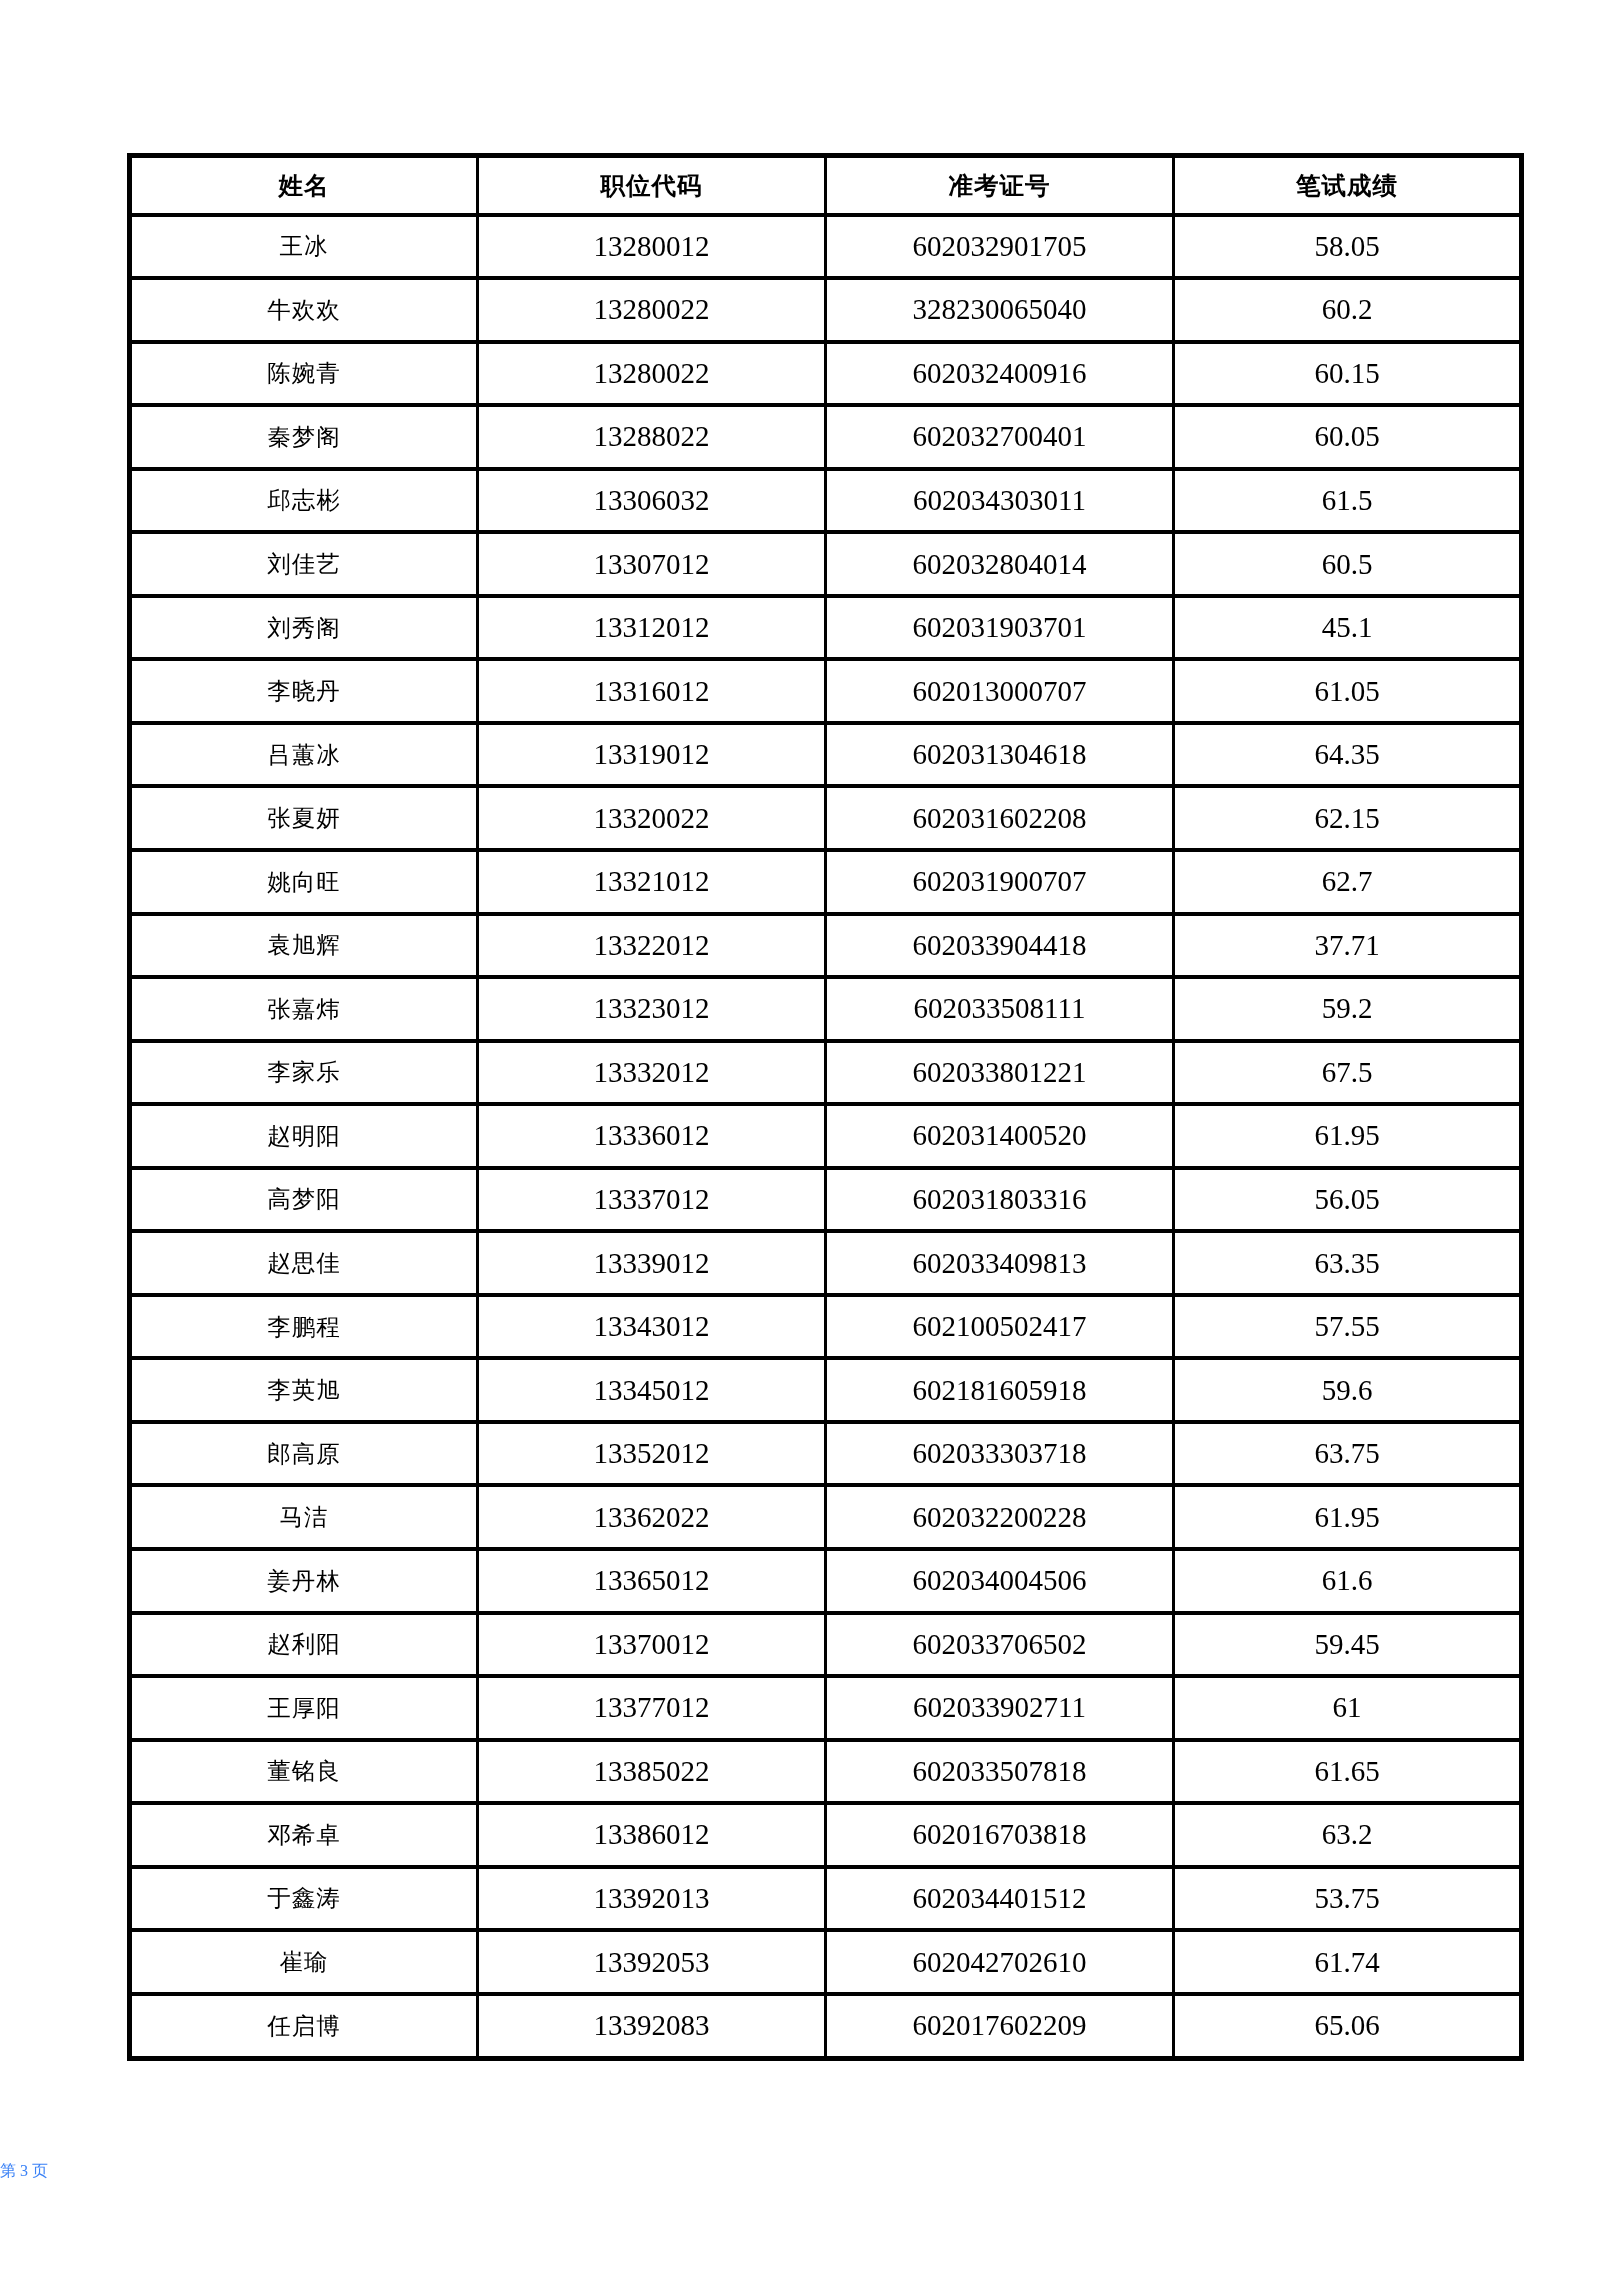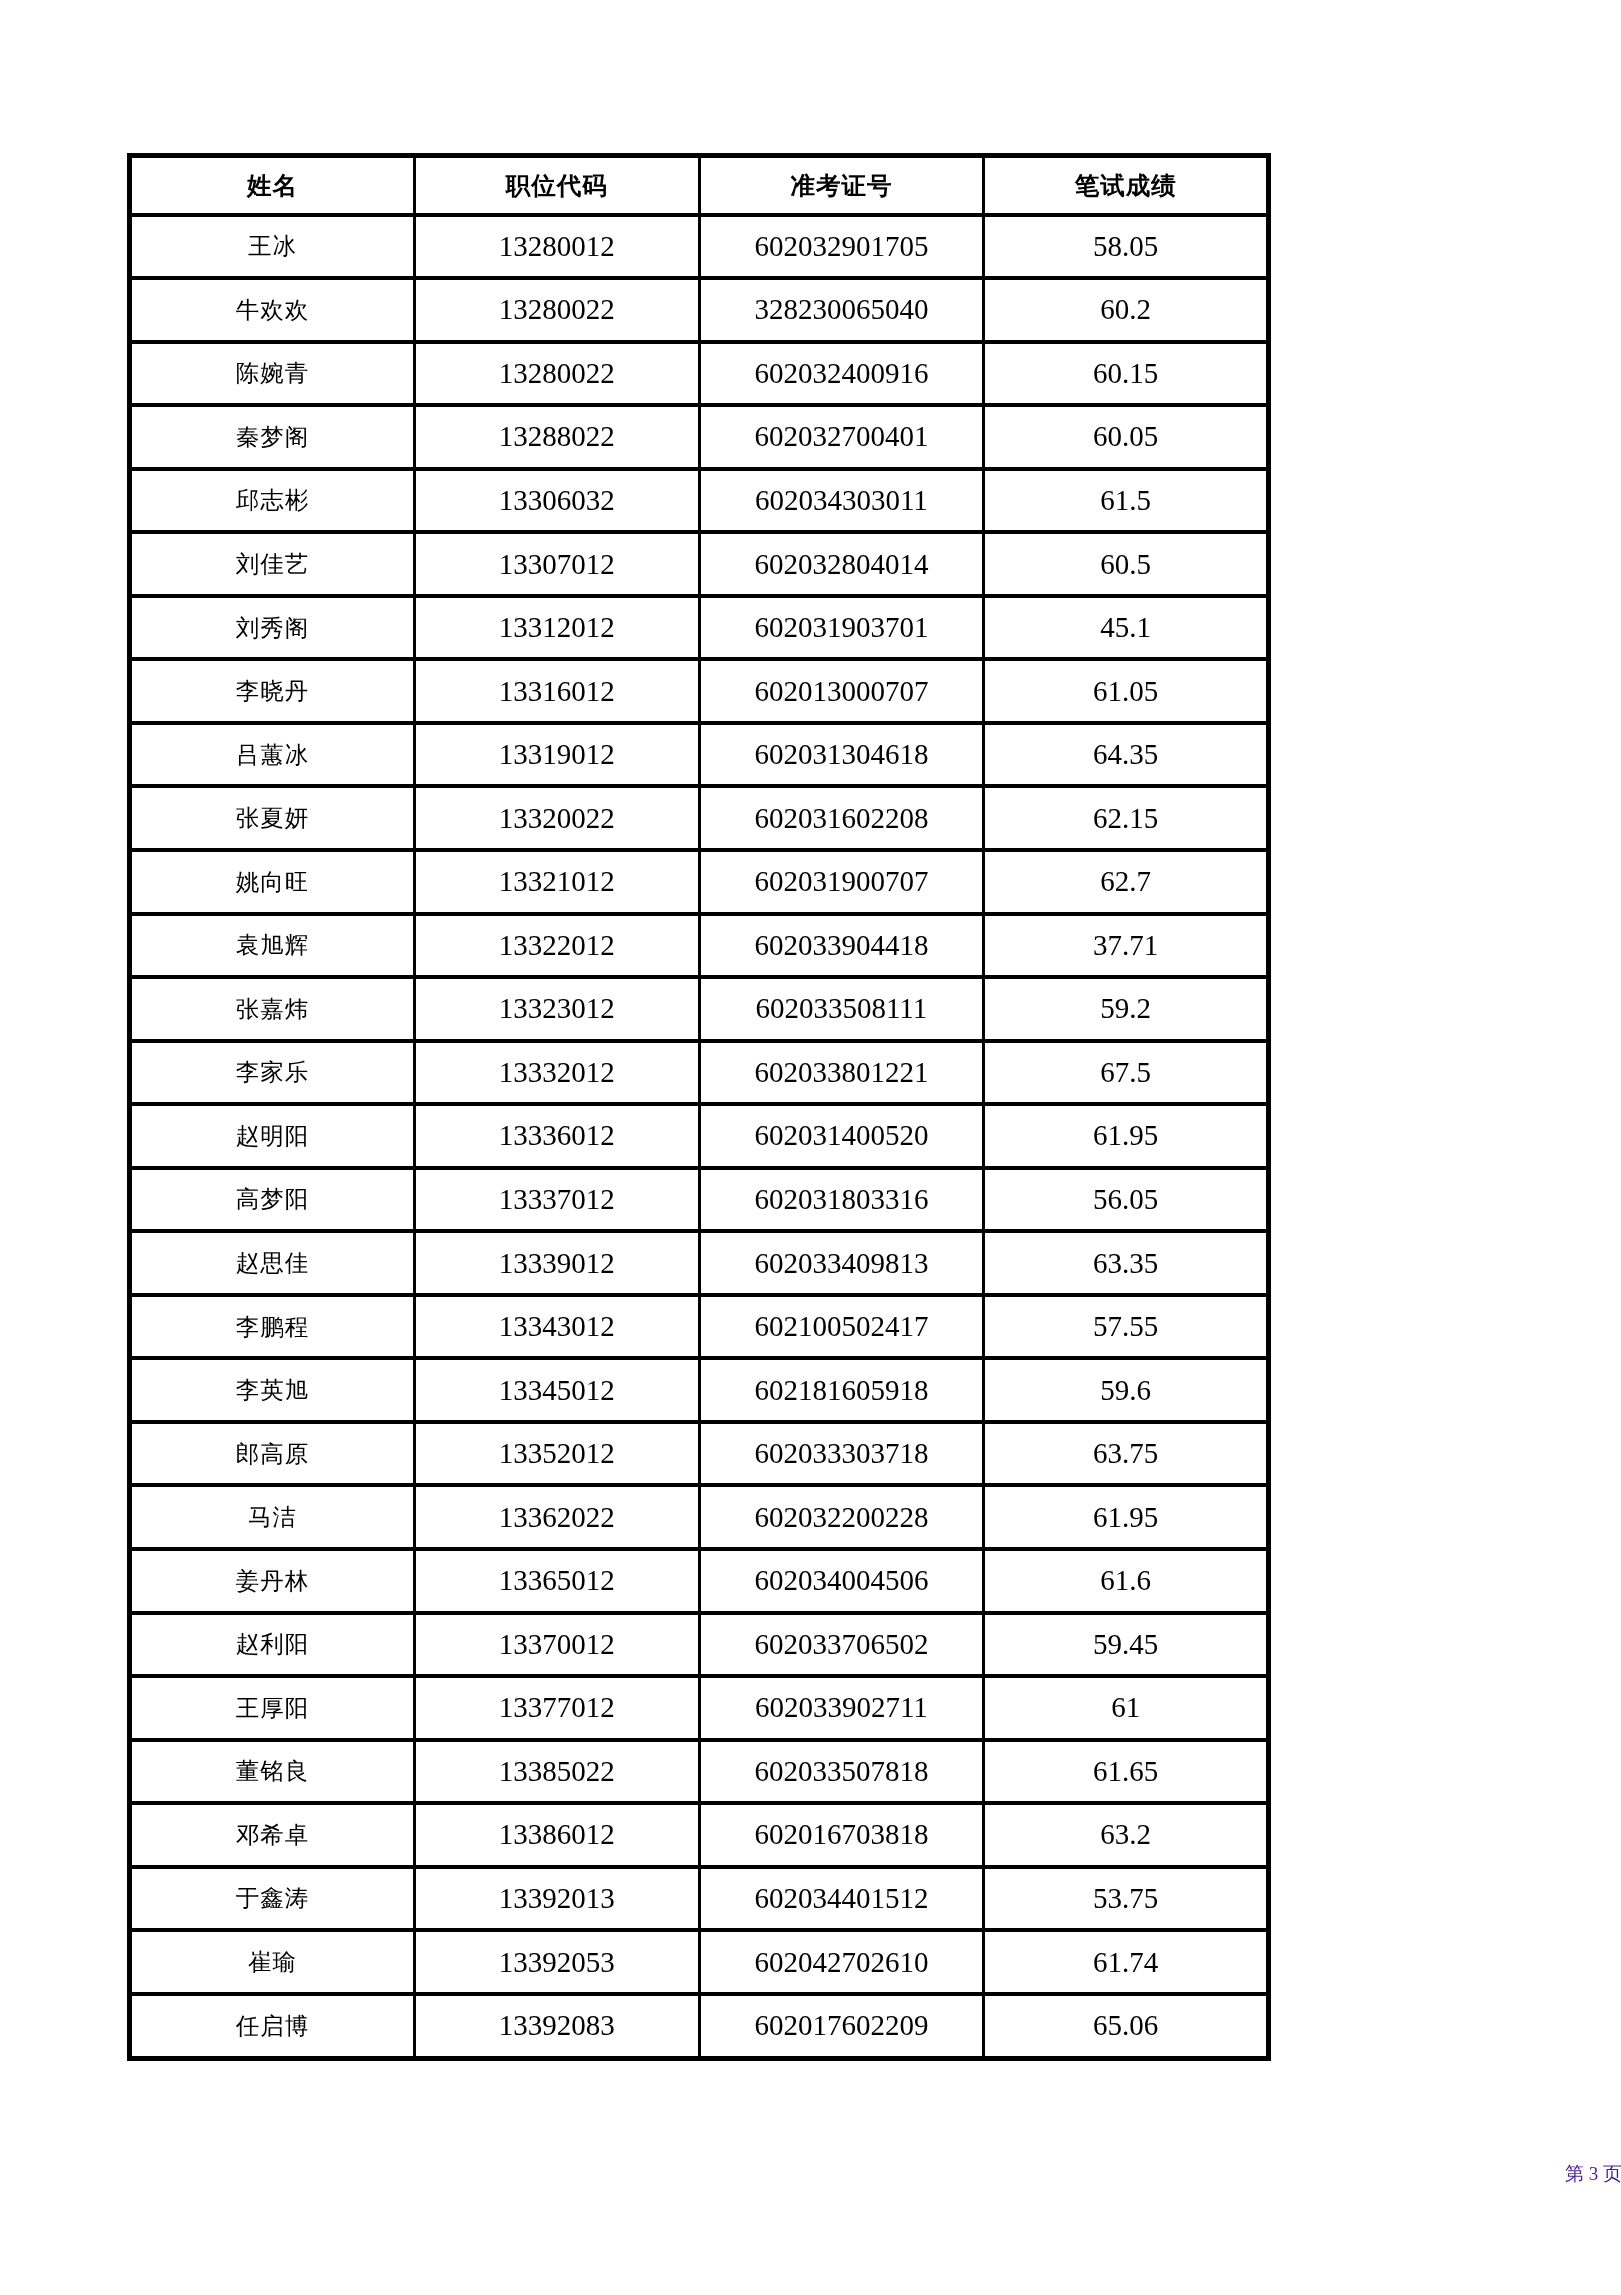--- a/index.html
+++ b/index.html
@@ -13,21 +13,21 @@
     height: 2295px;
     background: #ffffff;
     font-family: "Liberation Serif", "DejaVu Serif", serif;
     color: #000000;
     overflow: hidden;
   }
   table.score-table {
     position: absolute;
     left: 127px;
     top: 153px;
-    width: 1144px;
+    width: 1397px;
     height: 1908px;
     border-collapse: collapse;
     table-layout: fixed;
     background: #ffffff;
     border: 5.1px solid #000000;
   }
   table.score-table th,
   table.score-table td {
     border-left: 3.1px solid #000000;
     border-right: 3.1px solid #000000;
@@ -54,24 +54,24 @@
   }
   td.td-num {
     font-size: 29px;
     font-family: "Liberation Serif", "DejaVu Serif", serif;
   }
   .page-footer {
     position: absolute;
     top: 2161px;
     left: 0;
     width: 100%;
-    text-align: right;
-    font-size: 19px;
-    font-family: "Liberation Serif", "DejaVu Serif", serif;
-    color: #4c1d95;
+    text-align: left;
+    font-size: 16px;
+    font-family: "Liberation Serif", "DejaVu Serif", serif;
+    color: #3b82f6;
   }
 </style>
 </head>
 <body>
 
 <div class="page">
 
   <table class="score-table">
     <colgroup>
       <col style="width:25%">

